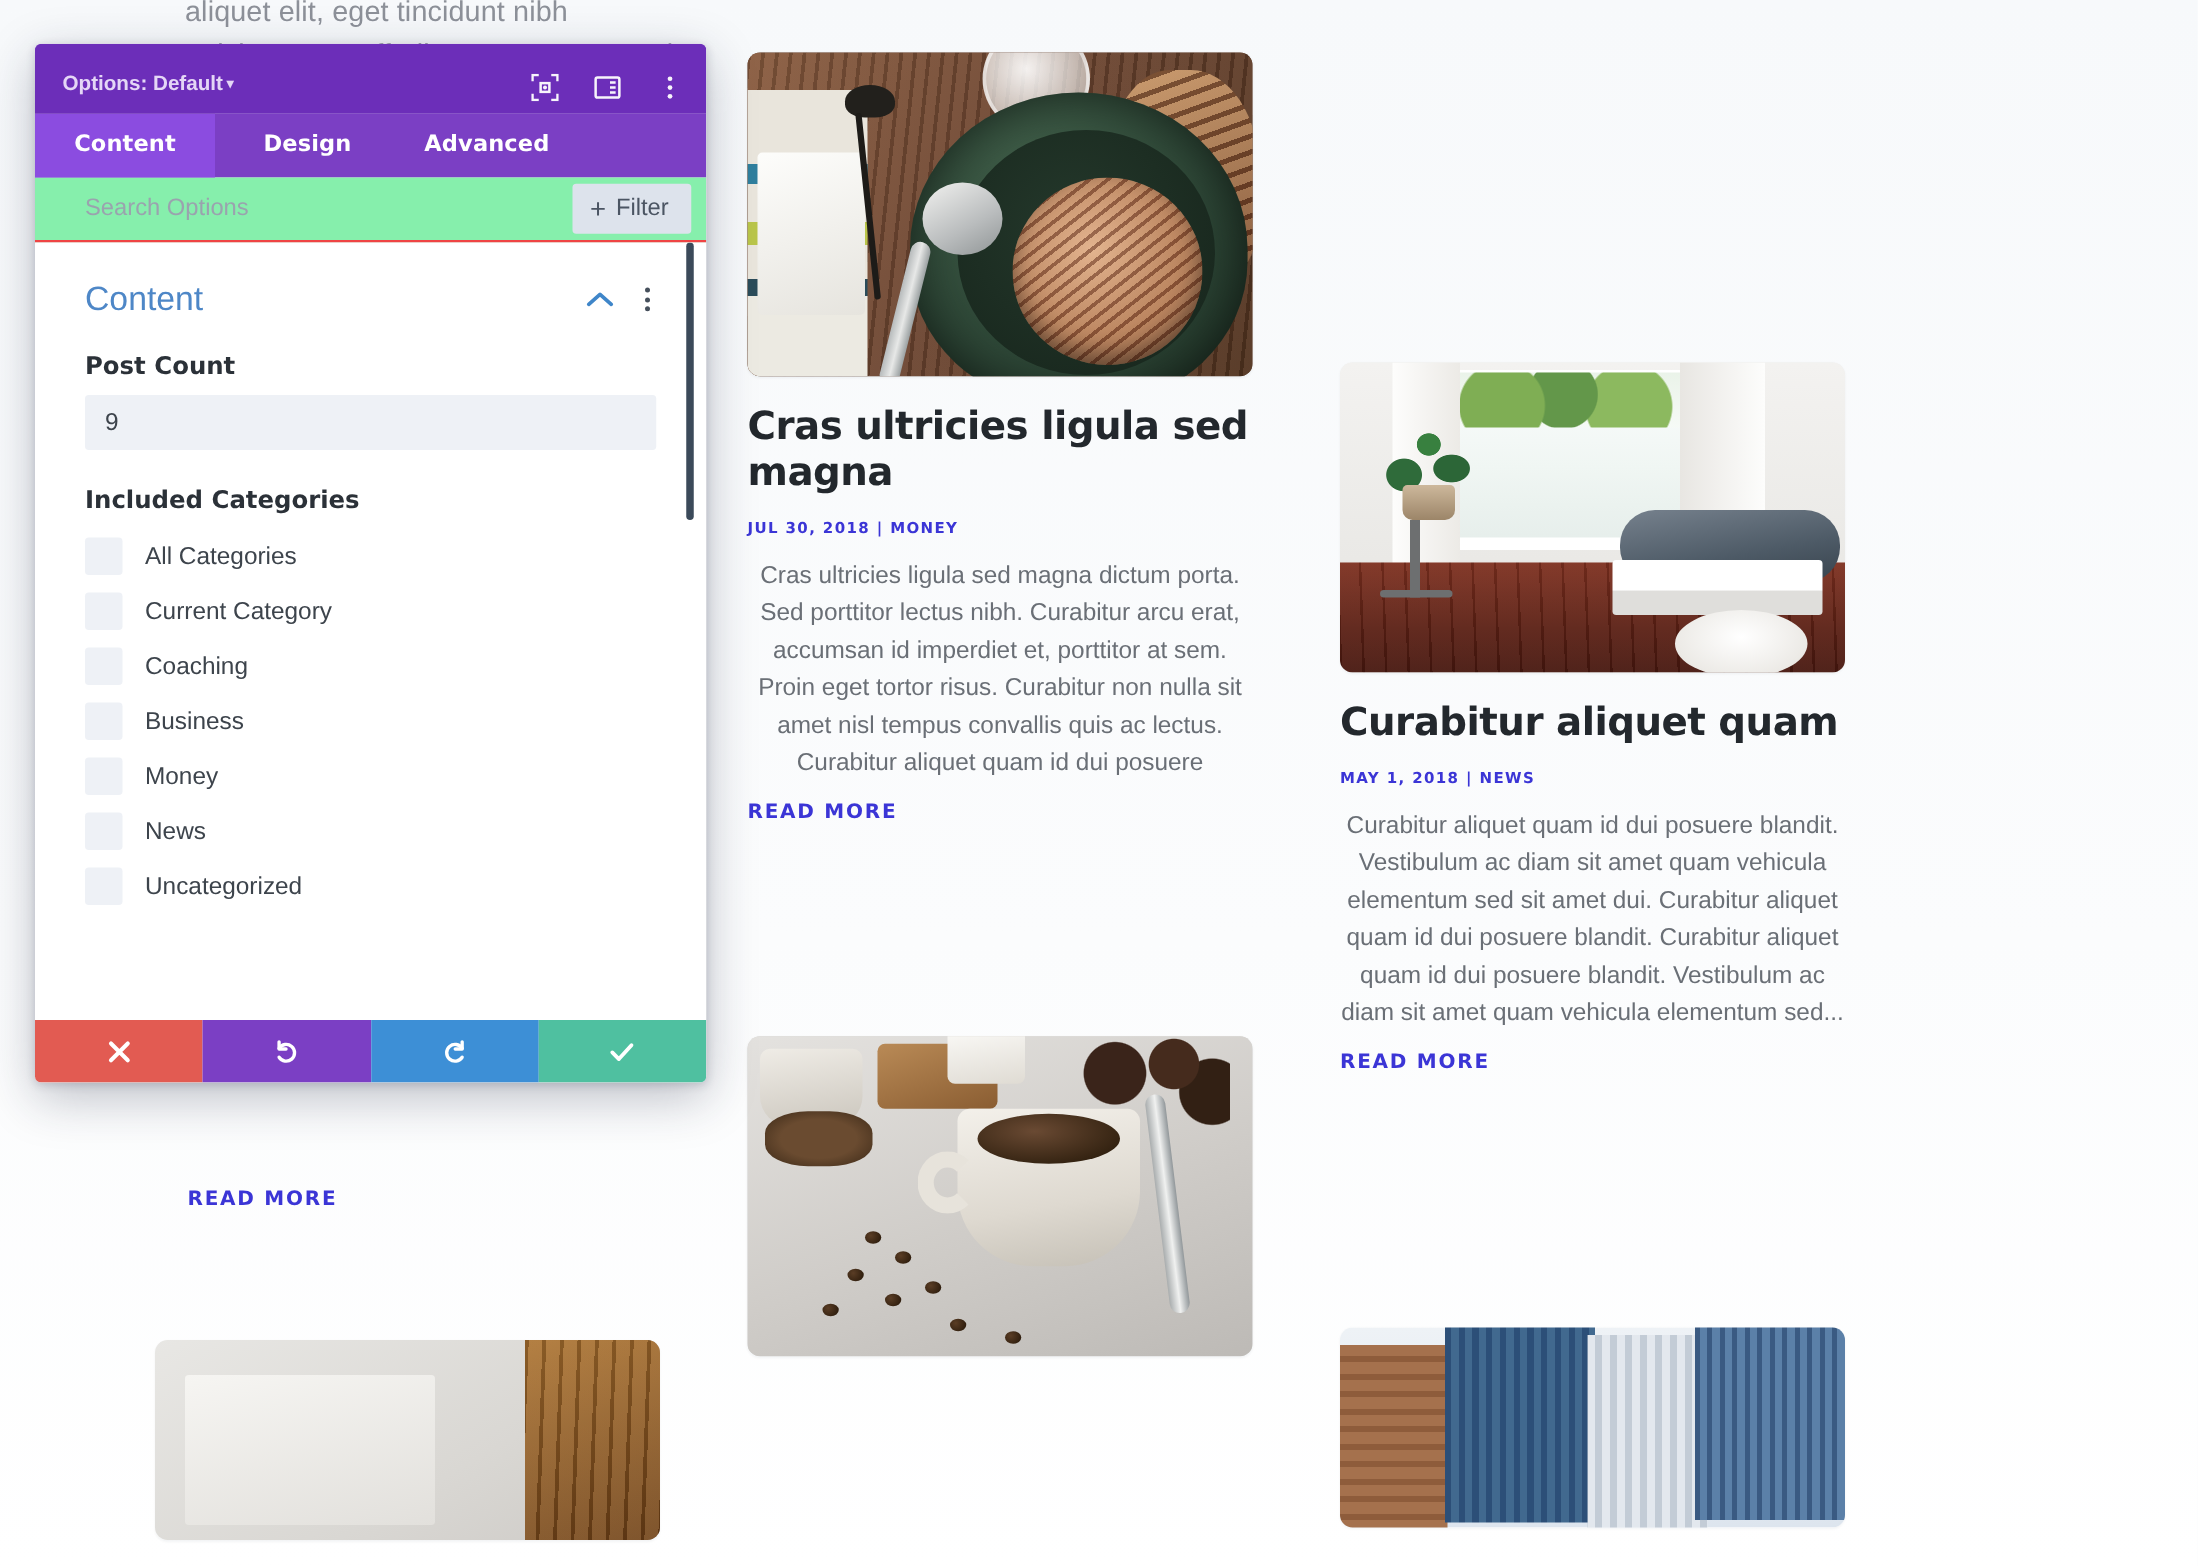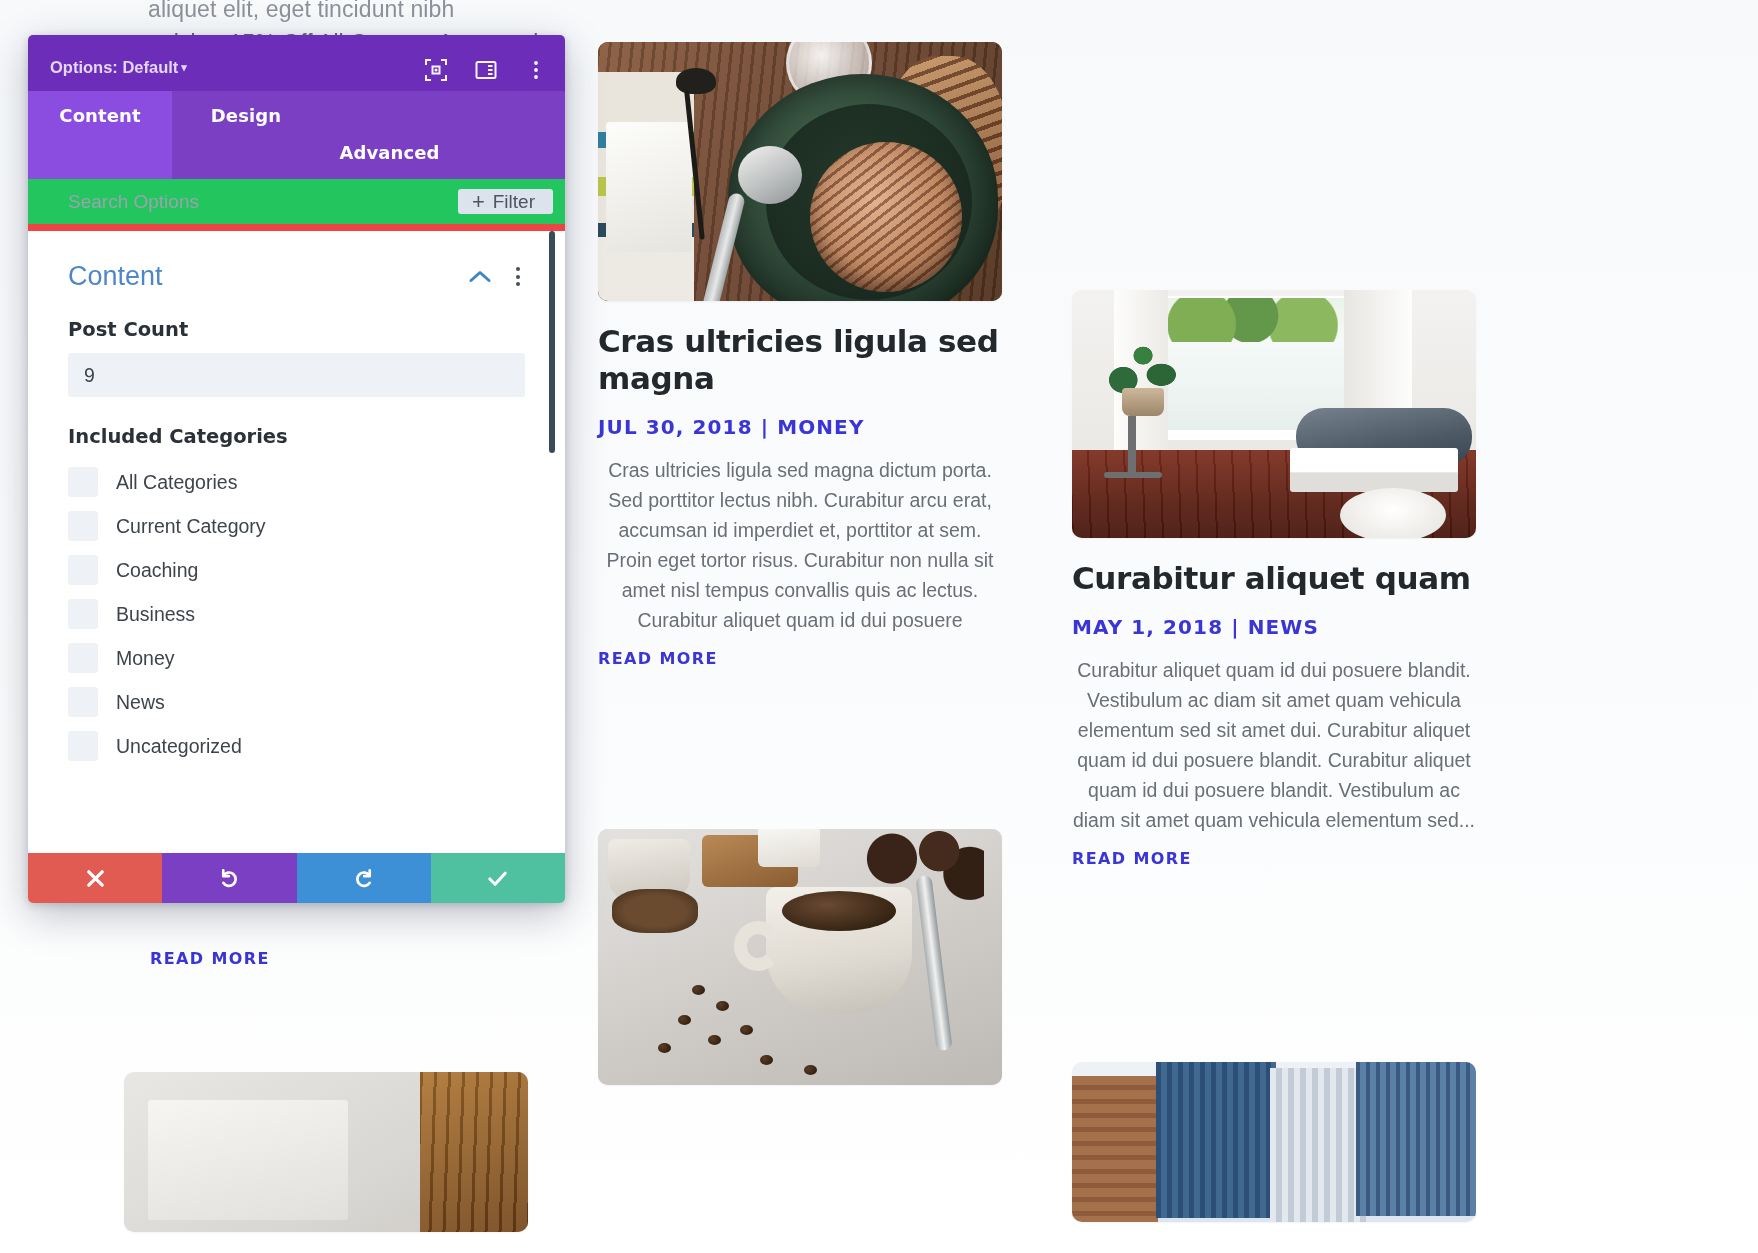--- a/index.html
+++ b/index.html
@@ -50,21 +50,21 @@
     font-weight: 700;
     font-size: 31px;
     line-height: 37px;
     letter-spacing: -0.4px;
     color: #23282d;
     margin-top: 22px;
   }
   .post-meta {
     font-family: "DejaVu Sans", sans-serif;
     font-weight: 700;
-    font-size: 20px;
+    font-size: 12px;
     letter-spacing: 1.1px;
     color: #3b35d6;
     margin-top: 18px;
     text-transform: uppercase;
   }
   .post-body {
     font-size: 19.5px;
     line-height: 30px;
     color: #6a6f76;
     margin-top: 16px;
@@ -320,28 +320,28 @@
     color: #ffffff;
     font-family: "DejaVu Sans", sans-serif;
     font-weight: 700;
     font-size: 18px;
     text-align: center;
     cursor: pointer;
     letter-spacing: .1px;
   }
   .m-tab.t1 { width: 144px; }
   .m-tab.t2 { width: 135px; padding-left: 13px; }
-  .m-tab.t3 { width: 165px; margin-top: 37px; }
+  .m-tab.t3 { width: 165px; }
   .m-tab.active { background: #8b4ce0; }
 
   .m-search {
-    display: flex; 
-    background: #22c55e;
+    display: flex; align-items: center;
+    background: #86efac;
     padding: 10px 12px 10px 40px;
-    border-bottom: 7px solid #ef4444;
+    border-bottom: 2px solid #ef4444;
     height: 52px;
   }
   .m-search-input {
     flex: 1; border: 0; outline: 0; background: transparent;
     font-family: "Liberation Sans", sans-serif;
     font-size: 19px; color: #4b5563;
   }
   .m-search-input::placeholder { color: #9aa3ae; }
   .m-filter {
     background: #dde3ec;

